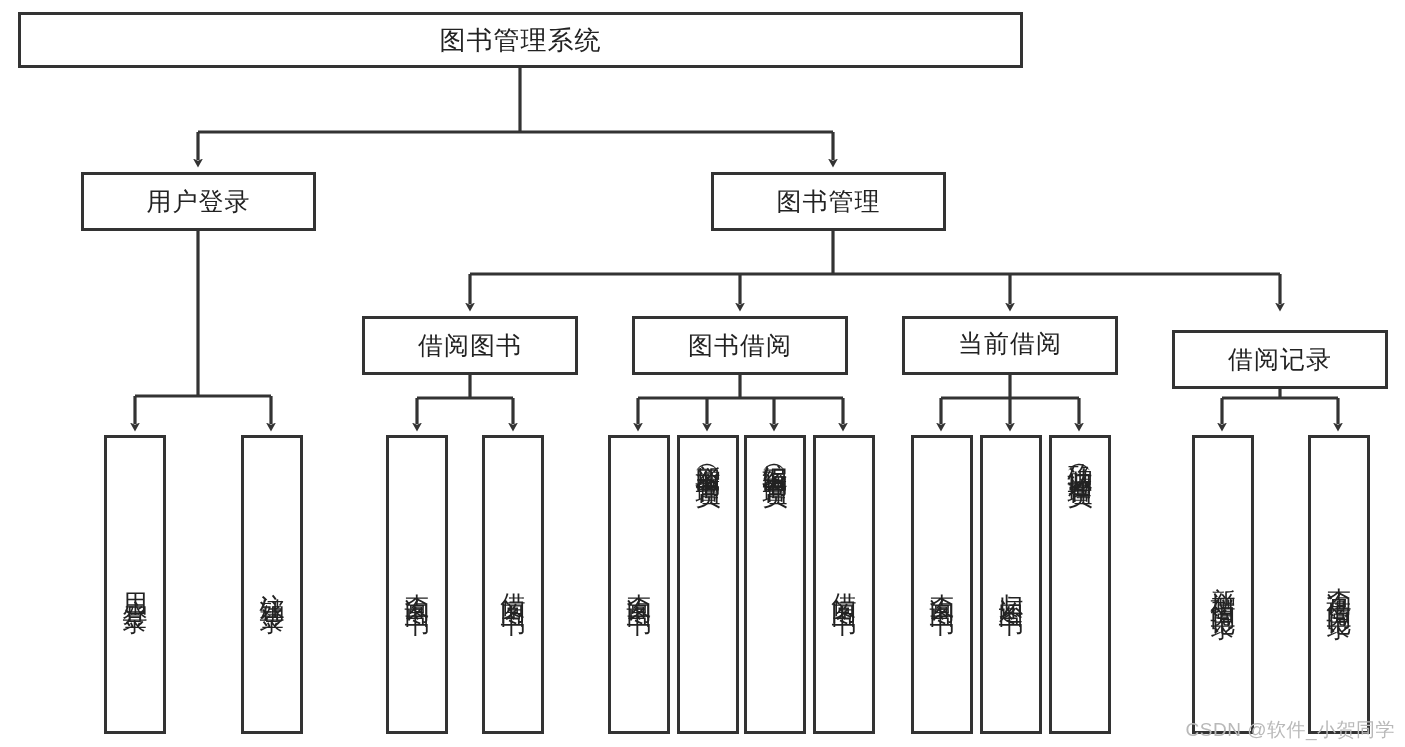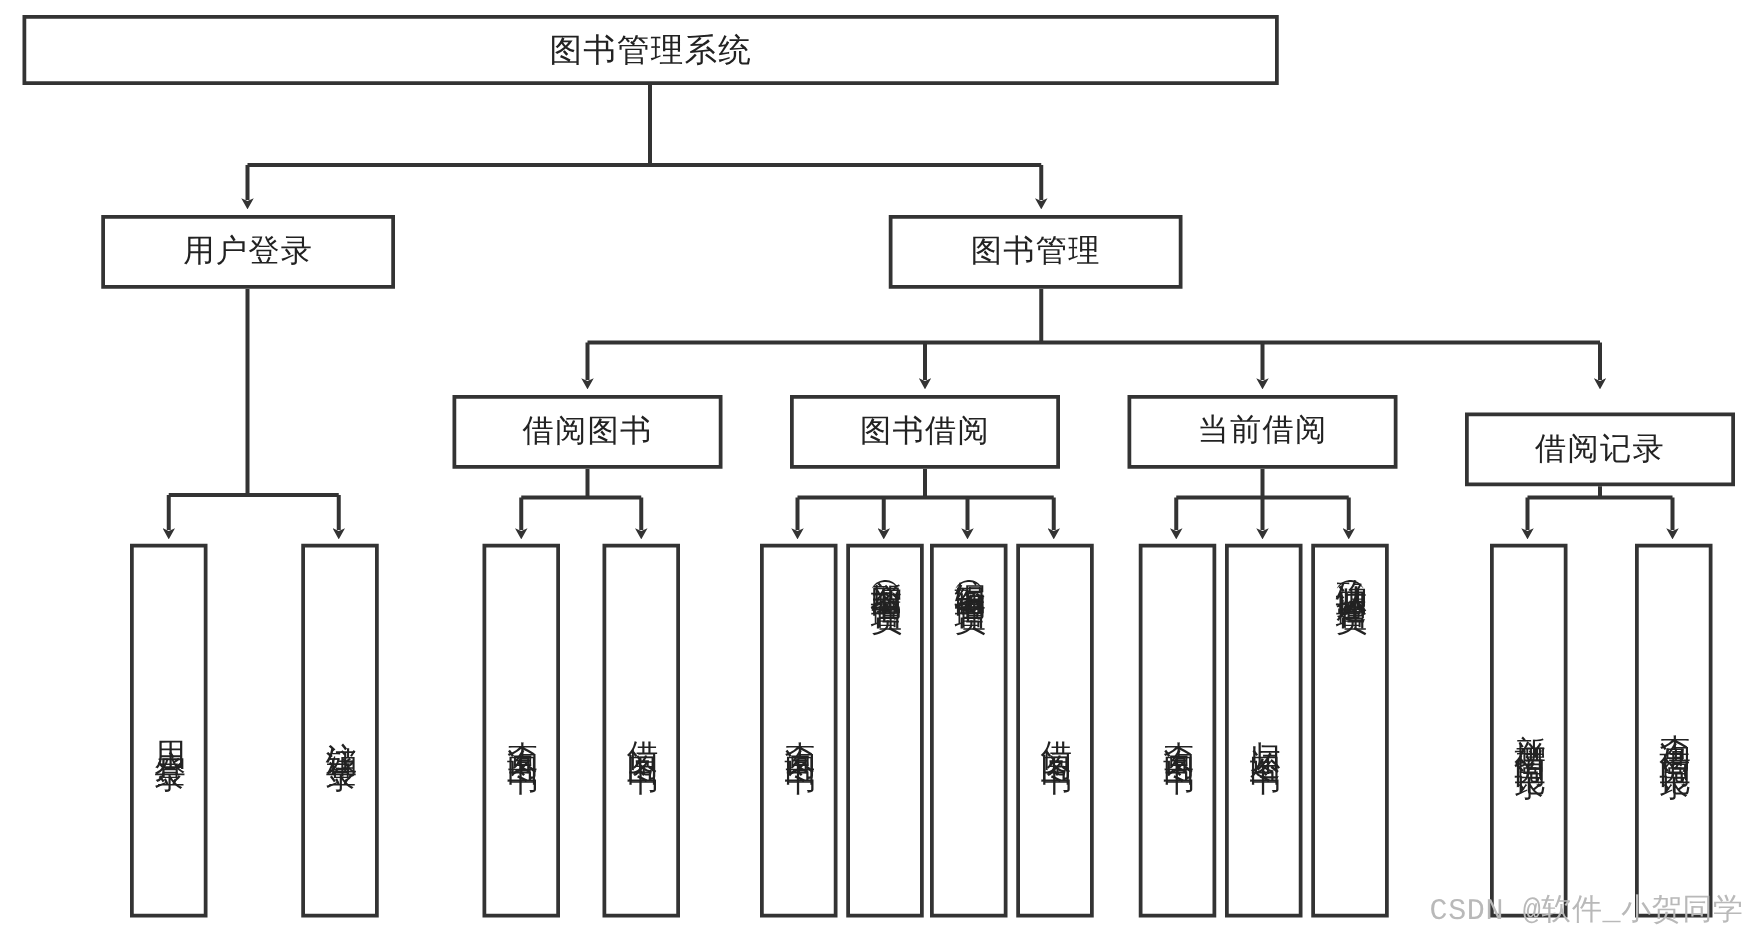--- a/index.html
+++ b/index.html
@@ -71,26 +71,25 @@
     letter-spacing: 3px;
   }
   .v-node.vcenter {
     align-items: center;
     padding-top: 0;
   }
   #watermark {
     position: absolute;
     right: 10px;
     bottom: 4px;
-    font-size: 24px;
+    font-size: 19px;
     color: #b9b9b9;
     letter-spacing: 0.5px;
     white-space: nowrap;
     user-select: none;
-    font-family: Liberation Mono, monospace;
   }
 </style>
 </head>
 <body>
 
 <div id="canvas">
 
   <svg id="edges" viewBox="0 0 1405 747" width="1405" height="747" xmlns="http://www.w3.org/2000/svg">
     <defs>
       <marker id="arrow" markerWidth="9" markerHeight="10" refX="1.5" refY="5" orient="auto" markerUnits="userSpaceOnUse">

